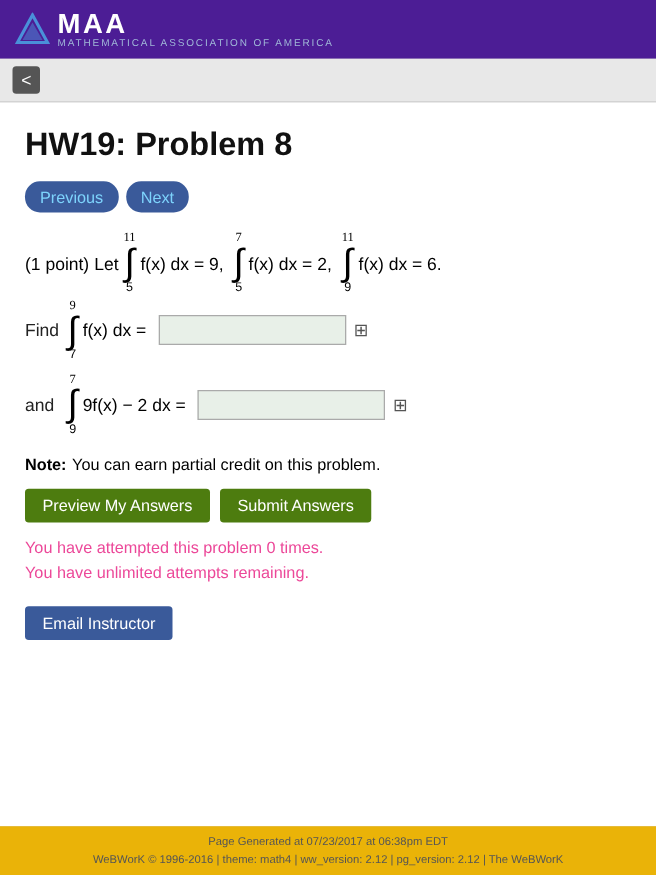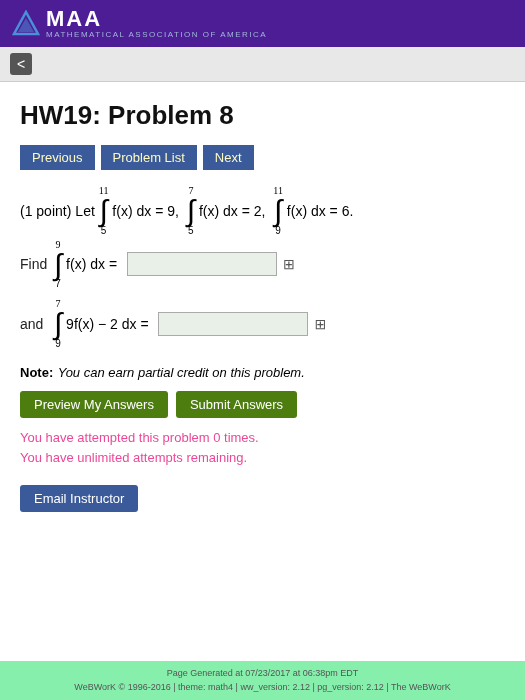--- a/index.html
+++ b/index.html
@@ -89,23 +89,23 @@
     }
 
     
     .nav-buttons {
       display: flex;
       gap: 6px;
       margin-bottom: 16px;
     }
     .nav-btn {
       background: #3a5a9a;
-      color: #fef9c3;
+      color: #7dd3fc;
       border: none;
-      border-radius: 0;
+      border-radius: 12px;
       padding: 5px 12px;
       font-size: 13px;
       cursor: pointer;
     }
 
     
     .problem-section {
       margin-bottom: 12px;
     }
 
@@ -148,21 +148,20 @@
       color: #222;
       min-width: 28px;
     }
 
     
     .note-section {
       margin: 14px 0 10px 0;
     }
 
     .note-italic {
-      font-style: italic;
     }
 
     
     .action-buttons {
       display: flex;
       gap: 8px;
       margin: 10px 0;
     }
 
     .action-btn {
@@ -190,21 +189,21 @@
       border: none;
       border-radius: 3px;
       padding: 6px 14px;
       font-size: 13px;
       cursor: pointer;
       margin-top: 8px;
     }
 
     
     .footer {
-      background: #86efac;
+      background: #eab308;
       padding: 6px 10px;
       text-align: center;
       font-size: 9px;
       color: #555;
       line-height: 1.5;
     }
 
     .int-full {
       display: inline-flex;
       align-items: center;
@@ -257,21 +256,20 @@
   <button class="back-btn">&lt;</button>
 </div>
 
 <div class="main-content">
 
   <div class="page-title">HW19: Problem 8</div>
 
   
   <div class="nav-buttons">
     <button class="nav-btn">Previous</button>
-    <button class="nav-btn">Problem List</button>
     <button class="nav-btn">Next</button>
   </div>
 
   
   <div class="problem-section">
     <div class="math-line">
       <span>(1 point)</span>
       <span>Let</span>
 
       <span class="int-full">

